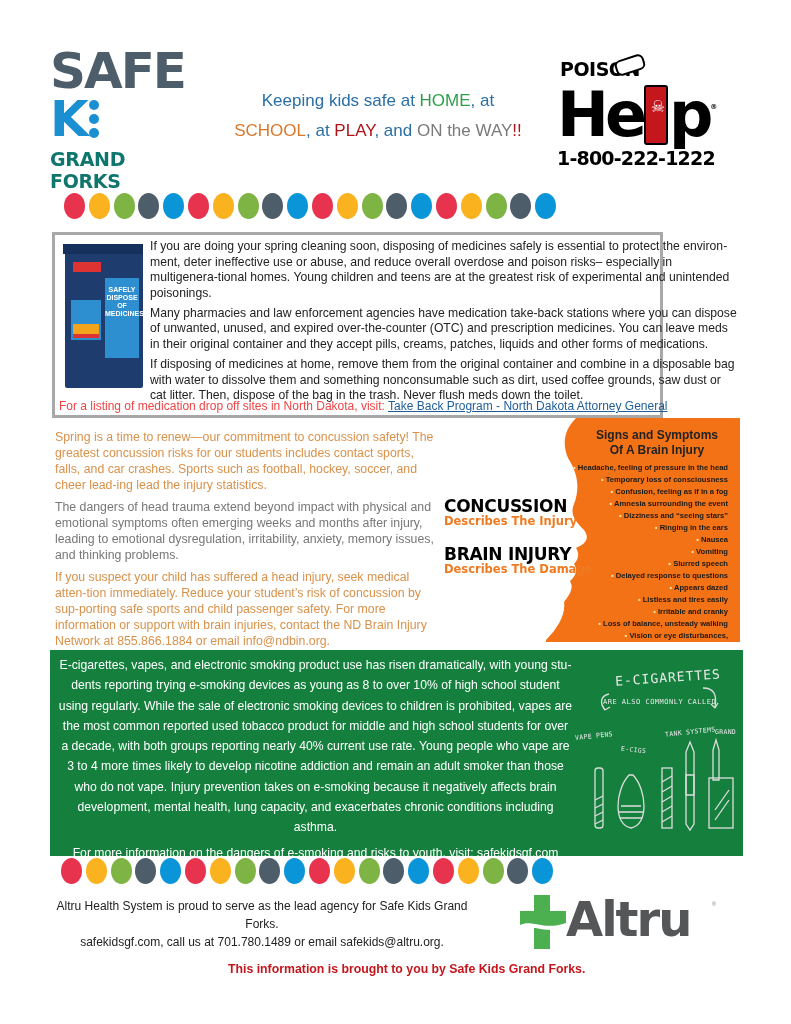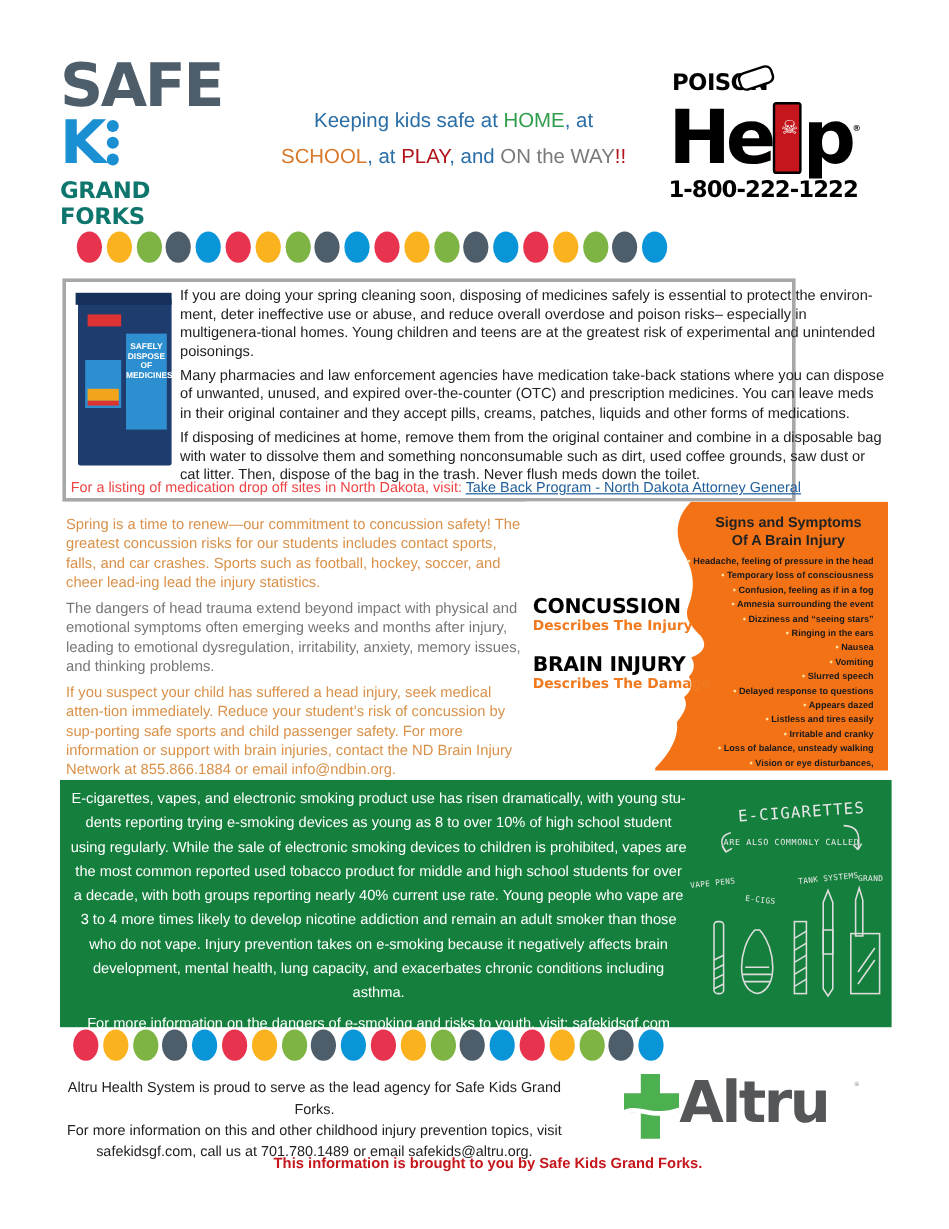--- a/index.html
+++ b/index.html
@@ -247,21 +247,20 @@
     <span class="dot" style="background: rgb(11, 149, 217);"></span>
     <span class="dot" style="background: rgb(232, 51, 79);"></span>
     <span class="dot" style="background: rgb(251, 178, 31);"></span>
     <span class="dot" style="background: rgb(125, 180, 67);"></span>
     <span class="dot" style="background: rgb(78, 93, 106);"></span>
     <span class="dot" style="background: rgb(11, 149, 217);"></span>
   </div>
 
 <div class="foot-text">
   <div>Altru Health System is proud to serve as the lead agency for Safe Kids Grand Forks.</div>
-  <div>For more information on this and other childhood injury prevention topics, visit</div>
   <div>safekidsgf.com, call us at 701.780.1489 or email safekids@altru.org.</div>
 </div>
 
 <div class="altru">
   <svg width="46" height="56" style="position:absolute;left:0;top:2px;">
     <path fill="#4caf50" d="M14 0 h16 v16 h16 v16 h-16 v22 h-16 v-22 h-14 v-16 h14 Z"></path>
     <path fill="#fff" d="M0 30 C12 24 24 36 46 28 v4 C24 40 12 28 0 34 Z"></path>
   </svg>
   <div class="word">Altru</div>
   <div class="reg">®</div>

